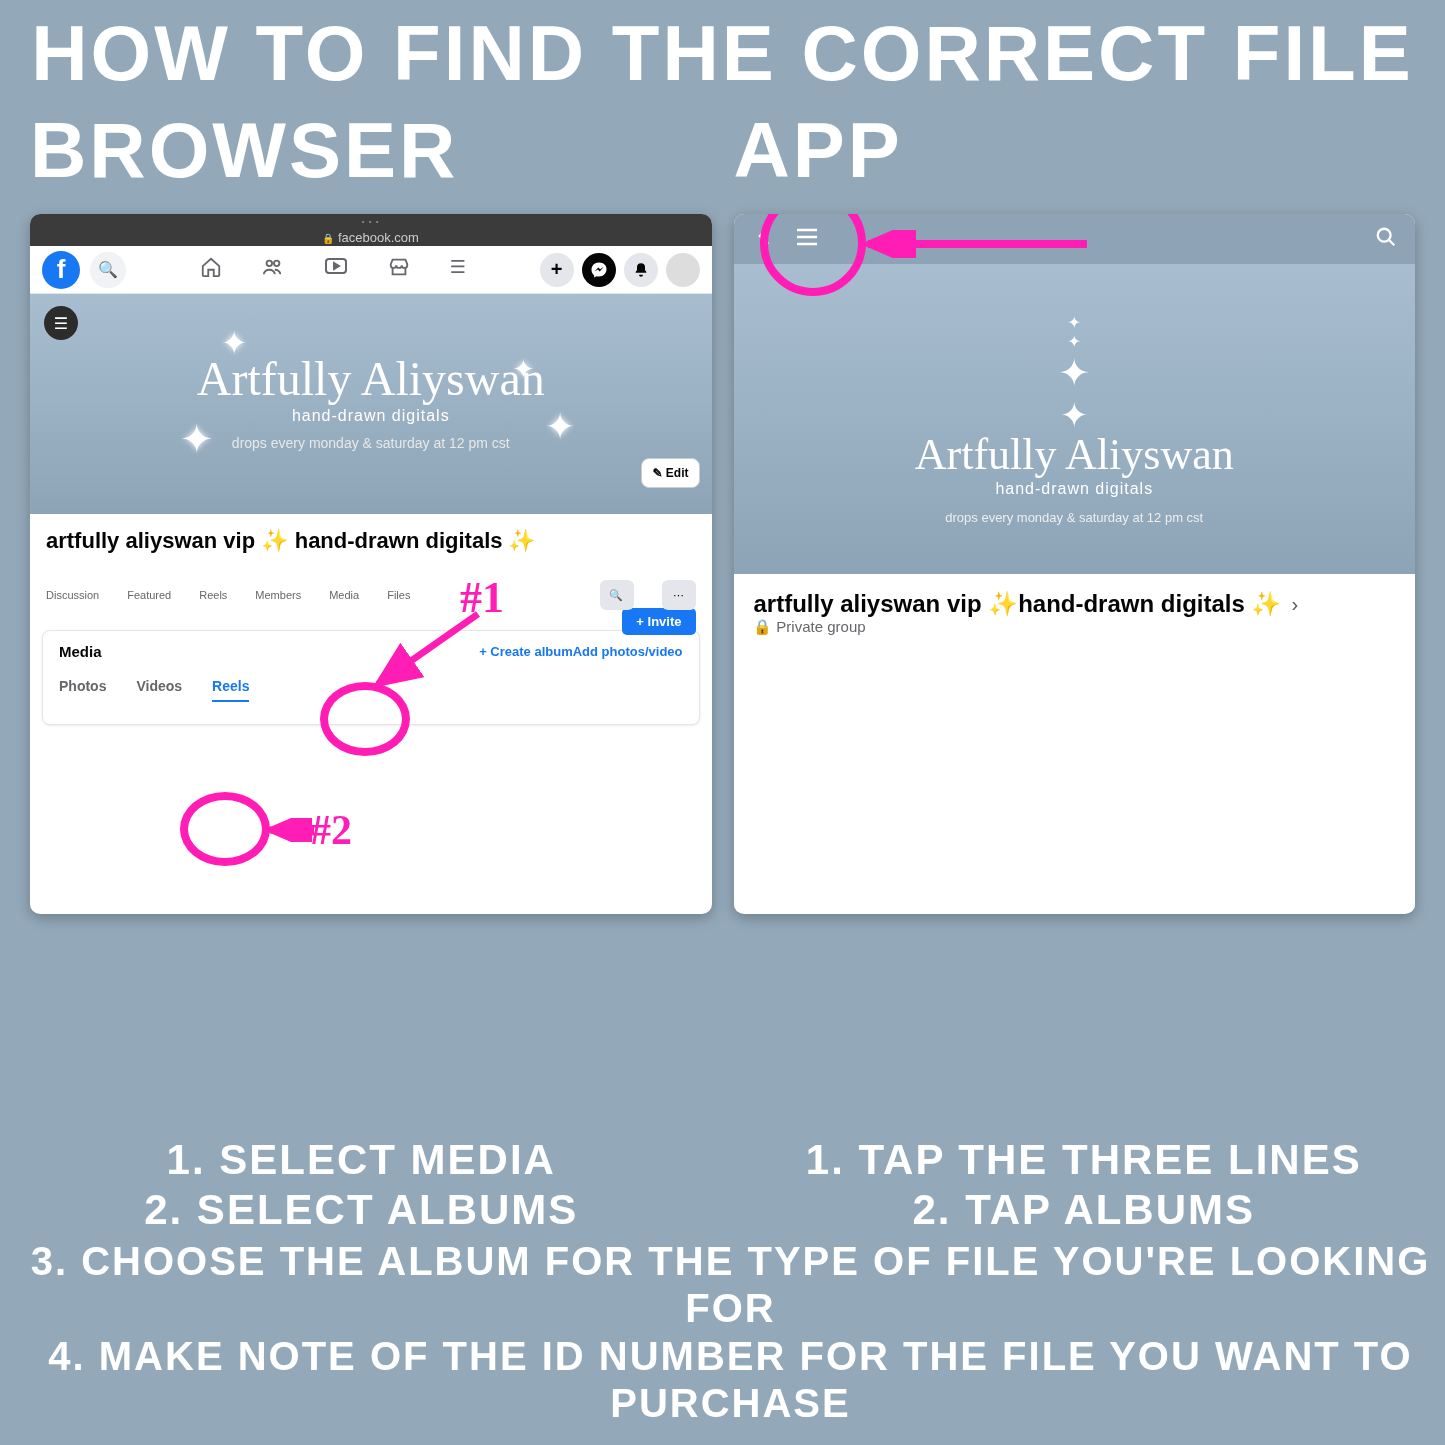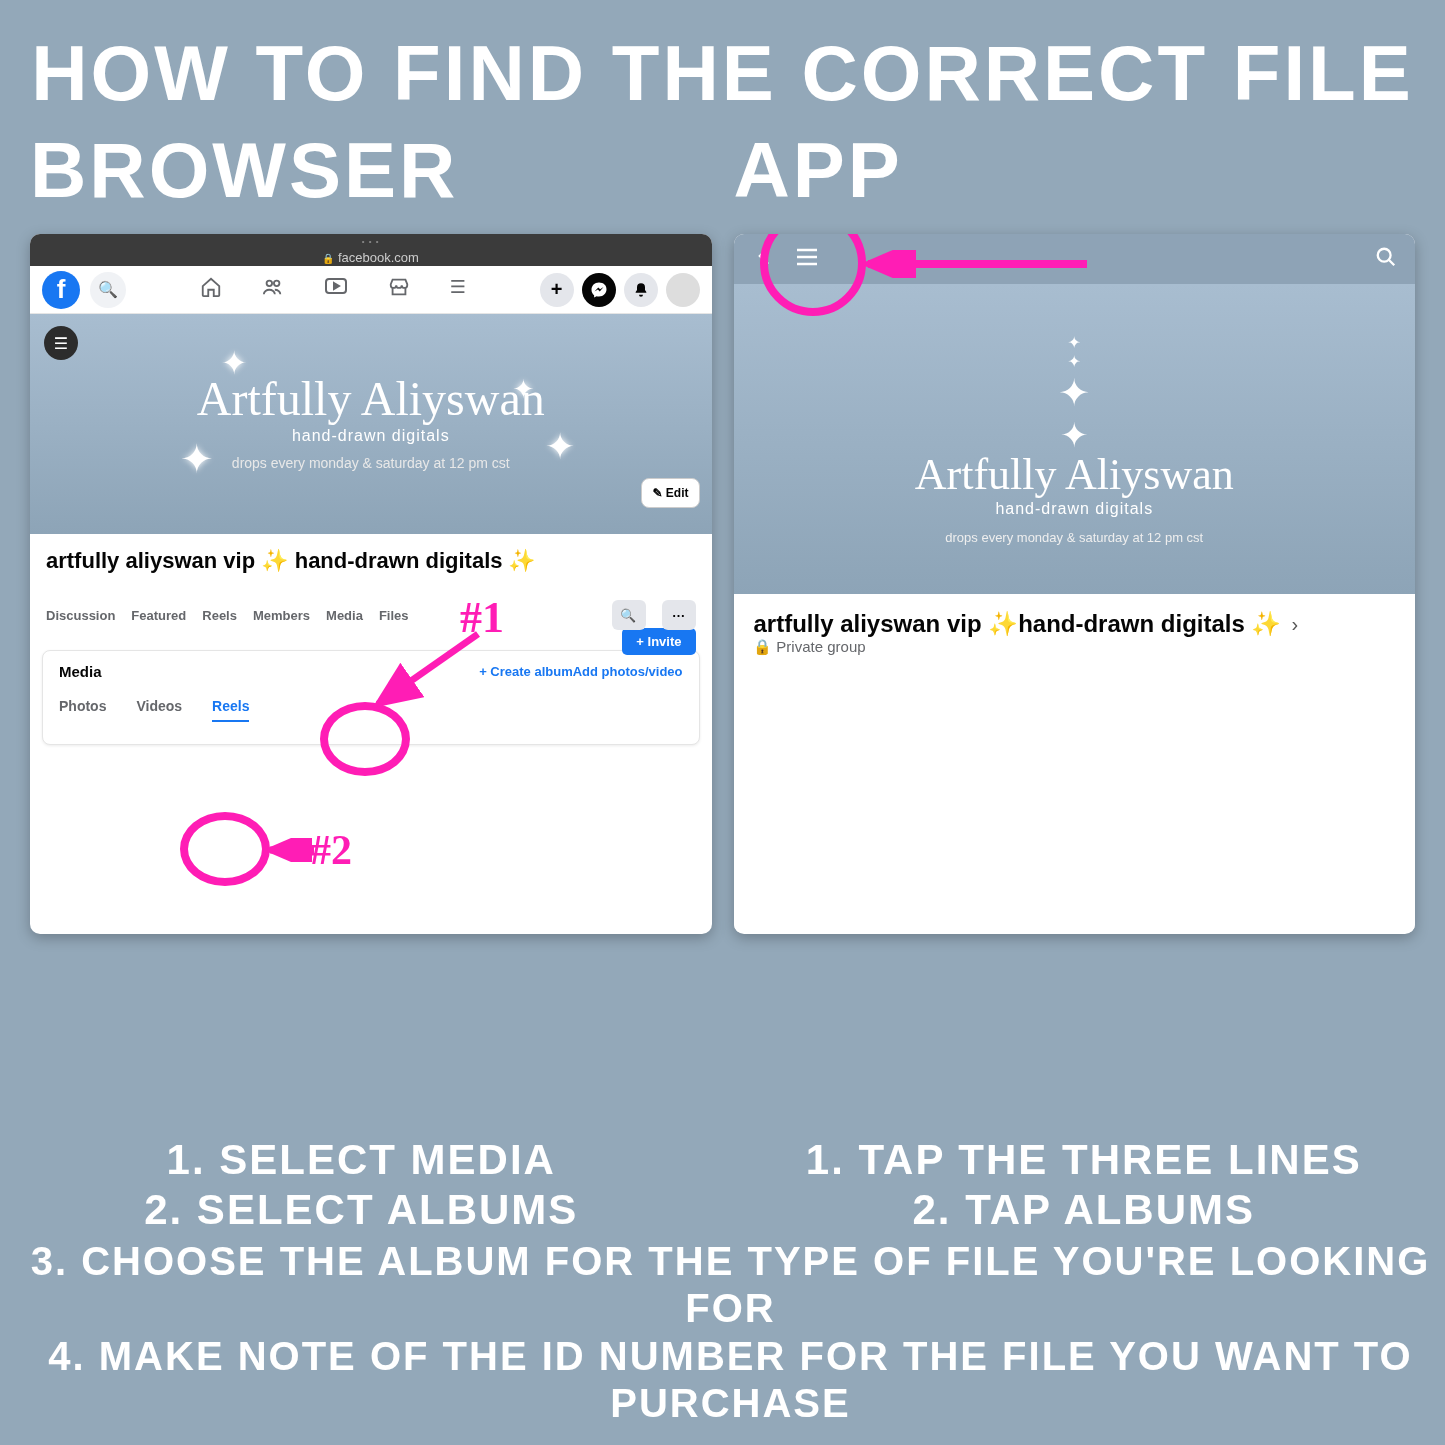--- a/index.html
+++ b/index.html
@@ -11,21 +11,21 @@
     overflow: hidden;
     position: relative;
   }
   .main-title {
     font-family: Impact, 'Arial Black', sans-serif;
     font-size: 78px;
     font-weight: 900;
     color: #fff;
     text-align: center;
     letter-spacing: 3px;
-    padding-top: 28px;
+    padding-top: 8px;
     text-transform: uppercase;
   }
   .columns {
     display: flex;
     justify-content: space-between;
     padding: 0 30px;
     gap: 22px;
   }
   .col { flex: 1; }
   .col-title {
@@ -130,22 +130,22 @@
   }
   .group-title {
     font-size: 22px; font-weight: 800; color:#050505;
   }
   .invite-btn {
     position: absolute; right: 16px; top: 94px;
     background:#1877F2; color:#fff; padding:6px 14px; border-radius:5px;
     font-size:13px; font-weight:600;
   }
   .tabs-row {
-    display:flex; align-items:center; gap: 16px;
-    padding: 18px 16px 10px; font-size:13px; color:#65676b; font-weight:700;
+    display:flex; align-items:center; gap: 28px;
+    padding: 18px 16px 10px; font-size:11px; color:#65676b; font-weight:400;
     position: relative;
   }
   .tabs-row .sp { flex:1; }
   .tab-btn-sq {
     width:34px; height:30px; background:#e4e6eb; border-radius:6px;
     display:flex; align-items:center; justify-content:center; color:#050505;
   }
 
   .media-card {
     margin: 10px 12px; border:1px solid #e5e5e5; border-radius:8px;

